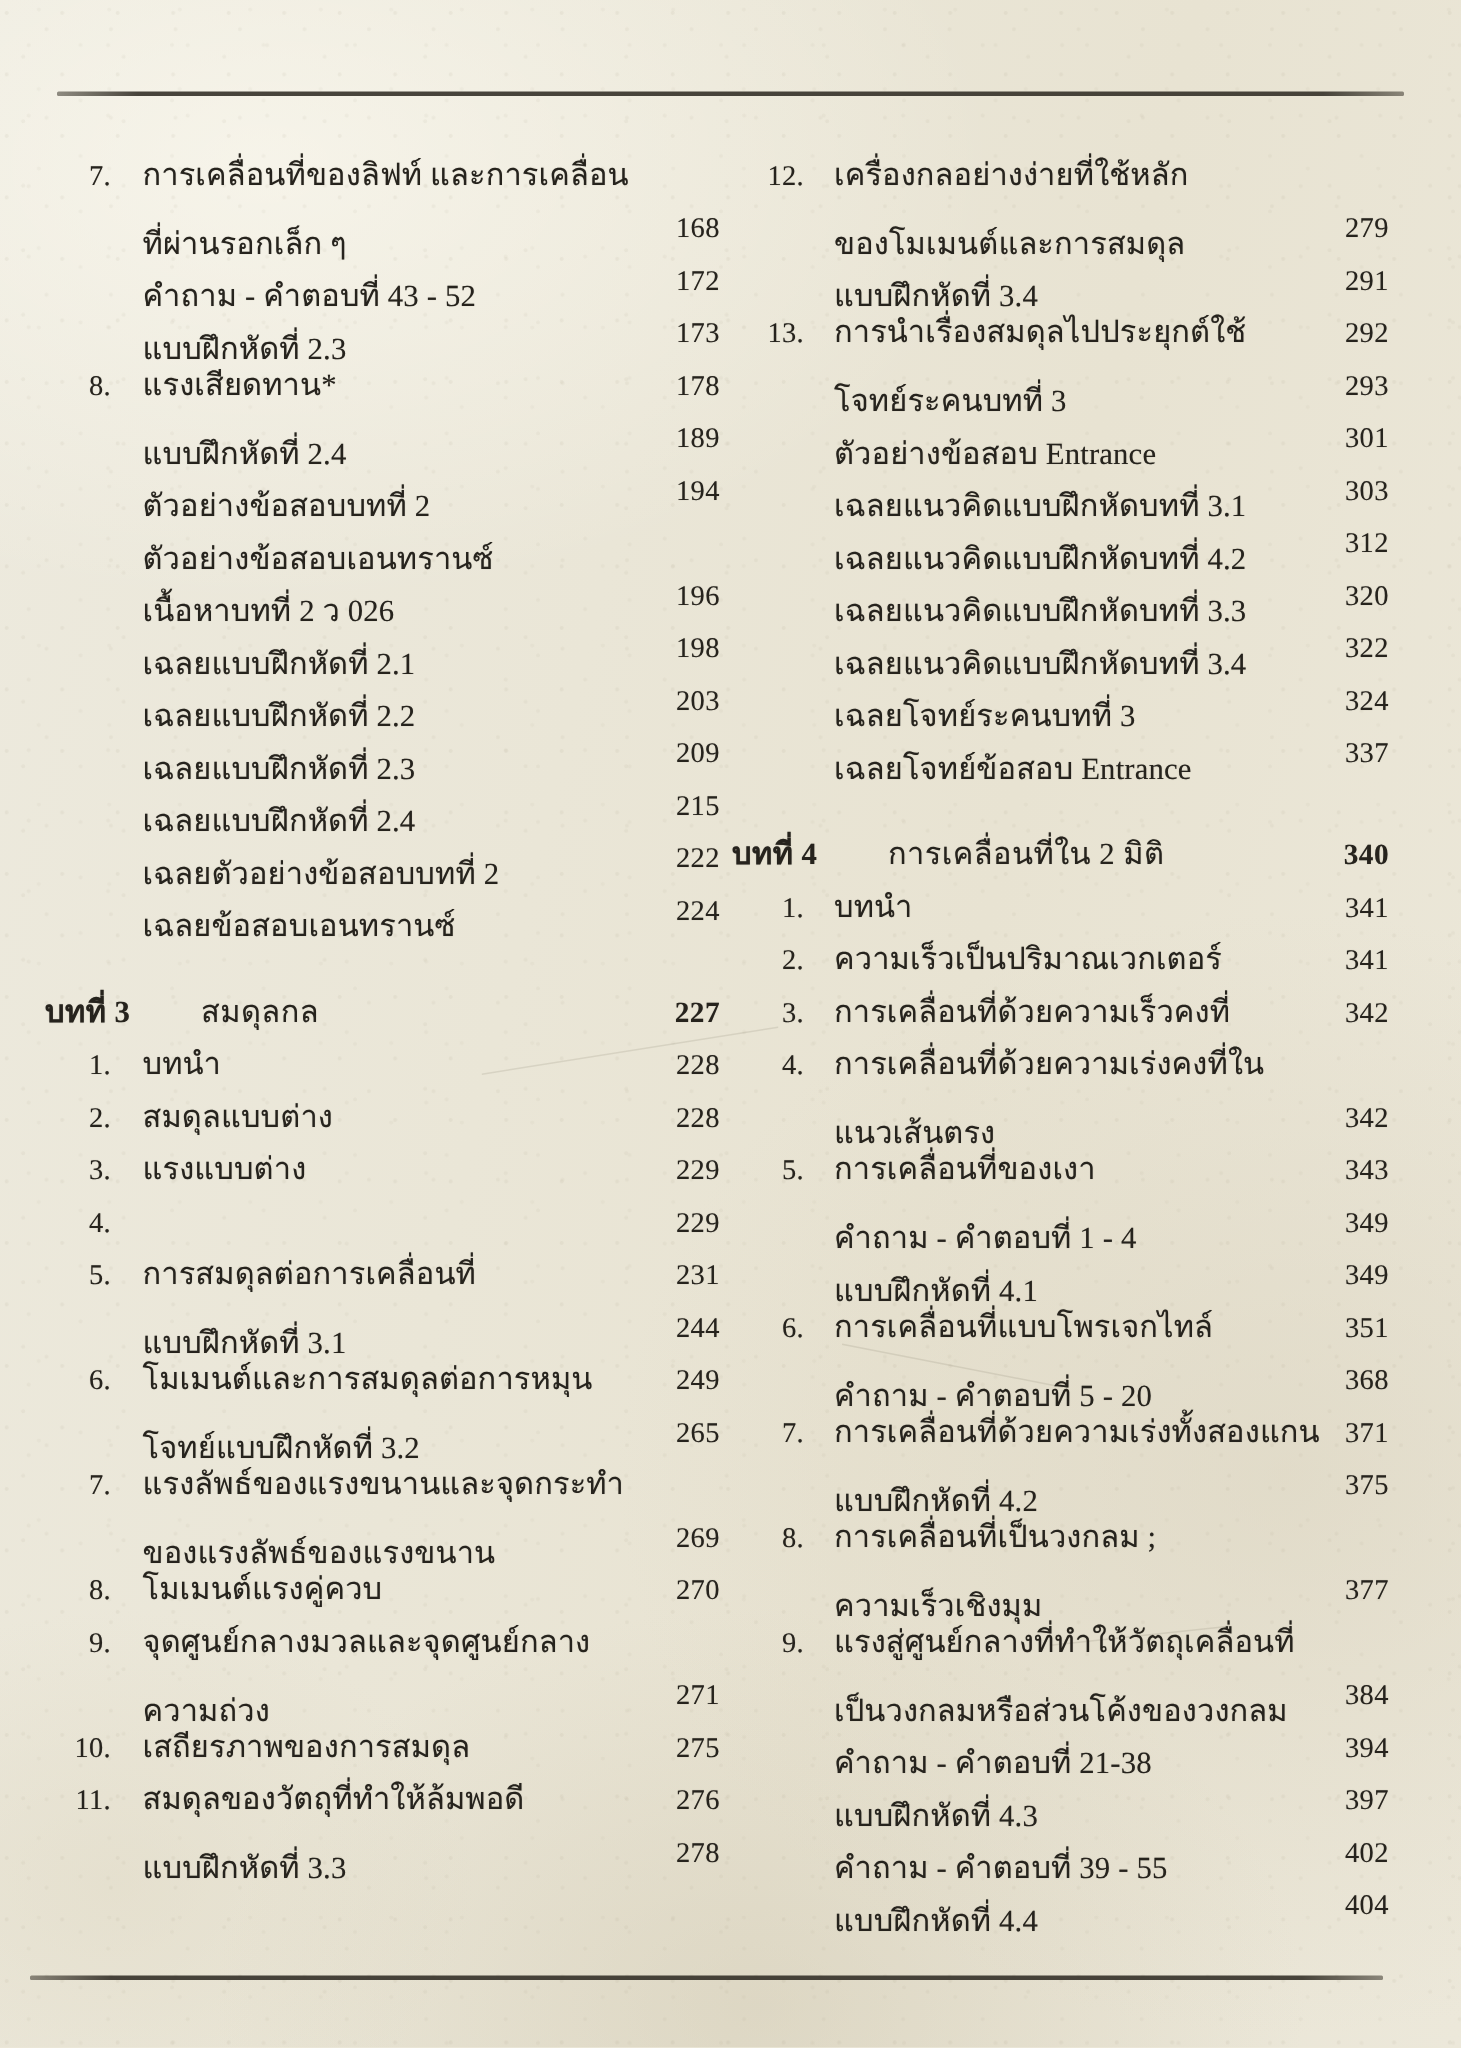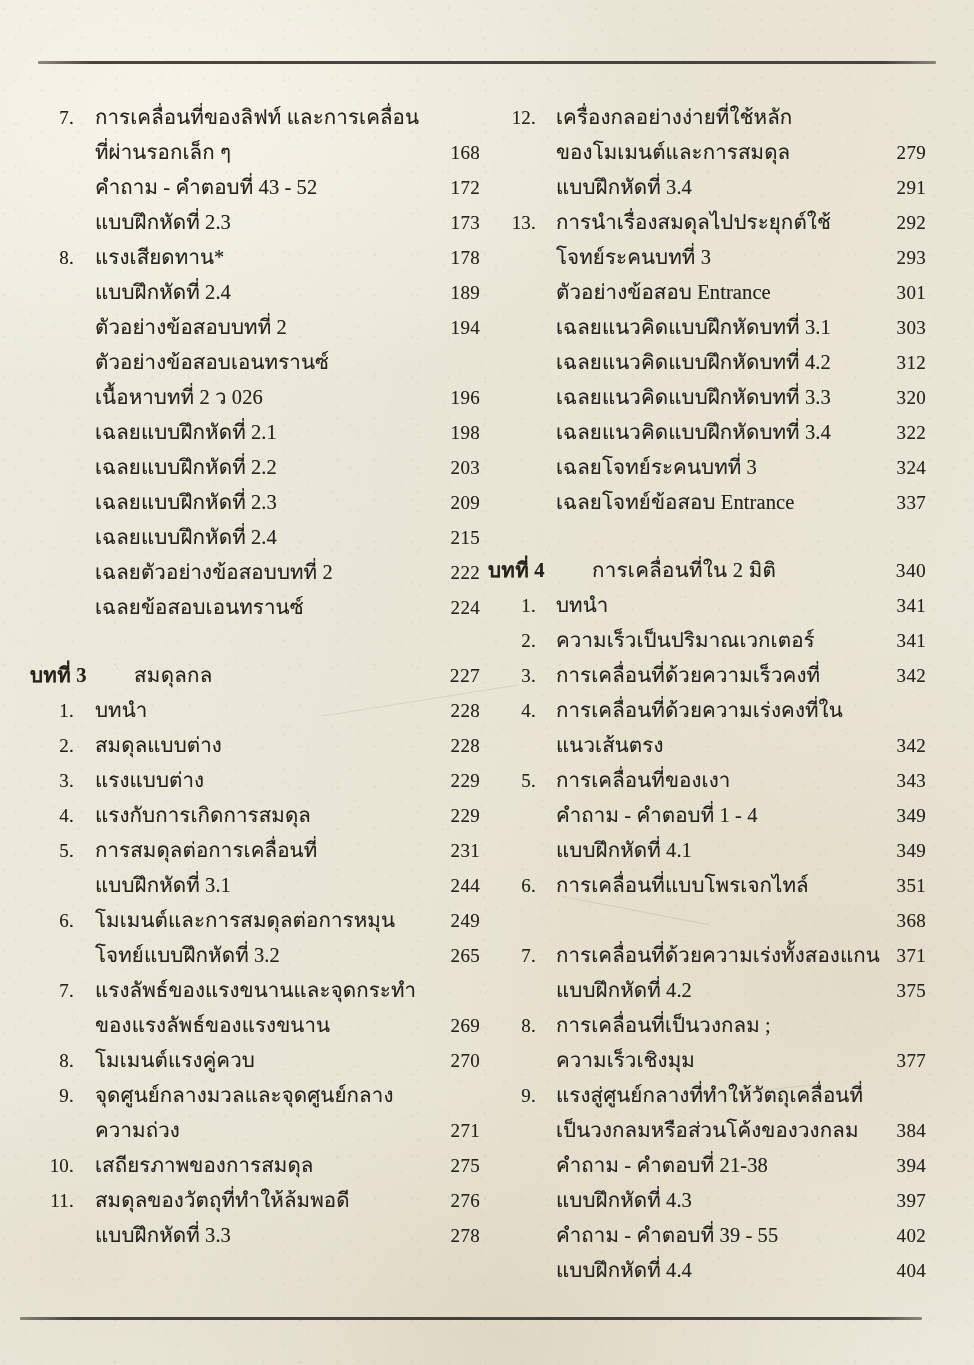--- a/index.html
+++ b/index.html
@@ -76,21 +76,21 @@
     text-align: right;
     font-size: 19px;
     letter-spacing: .2px;
   }
   .title {
     position: absolute;
     left: 55px;
     font-size: 20.5px;
     letter-spacing: .1px;
   }
-  .title.sub { left: 55px; }
+  .title.sub { left: 55px; margin-top: 11px; }
   .page {
     position: absolute;
     width: 46px;
     text-align: right;
     font-size: 19px;
     letter-spacing: .3px;
   }
   #col-left  .page { left: 394px; }
   #col-right .page { left: 382px; }
 
@@ -104,21 +104,21 @@
     letter-spacing: .3px;
   }
   .toc-row.chapter .chap-title {
     position: absolute;
     left: 94px;
     font-size: 20.5px;
     font-weight: normal;
     letter-spacing: .3px;
   }
   .toc-row.chapter .page {
-    font-weight: normal;
+    font-weight: bold;
     font-size: 19.5px;
     text-align: right;
   }
 
   
   #col-right .num { width: 38px; }
   #col-right .title { left: 58px; }
 
   
   .title, .num, .page, .chap-label, .chap-title {
@@ -220,21 +220,20 @@
       <span class="title">สมดุลแบบต่าง</span>
       <span class="page">228</span>
     </div>
     <div class="toc-row">
       <span class="num">3.</span>
       <span class="title">แรงแบบต่าง</span>
       <span class="page">229</span>
     </div>
     <div class="toc-row">
       <span class="num">4.</span>
-      <span class="title">แรงกับการเกิดการสมดุล</span>
       <span class="page">229</span>
     </div>
     <div class="toc-row">
       <span class="num">5.</span>
       <span class="title">การสมดุลต่อการเคลื่อนที่</span>
       <span class="page">231</span>
     </div>
     <div class="toc-row">
       <span class="title sub">แบบฝึกหัดที่  3.1</span>
       <span class="page">244</span>
@@ -374,20 +373,21 @@
     <div class="toc-row">
       <span class="title sub">แบบฝึกหัดที่  4.1</span>
       <span class="page">349</span>
     </div>
     <div class="toc-row">
       <span class="num">6.</span>
       <span class="title">การเคลื่อนที่แบบโพรเจกไทล์</span>
       <span class="page">351</span>
     </div>
     <div class="toc-row">
+      <span class="title sub">คำถาม - คำตอบที่  5 - 20</span>
       <span class="page">368</span>
     </div>
     <div class="toc-row">
       <span class="num">7.</span>
       <span class="title">การเคลื่อนที่ด้วยความเร่งทั้งสองแกน</span>
       <span class="page">371</span>
     </div>
     <div class="toc-row">
       <span class="title sub">แบบฝึกหัดที่  4.2</span>
       <span class="page">375</span>

